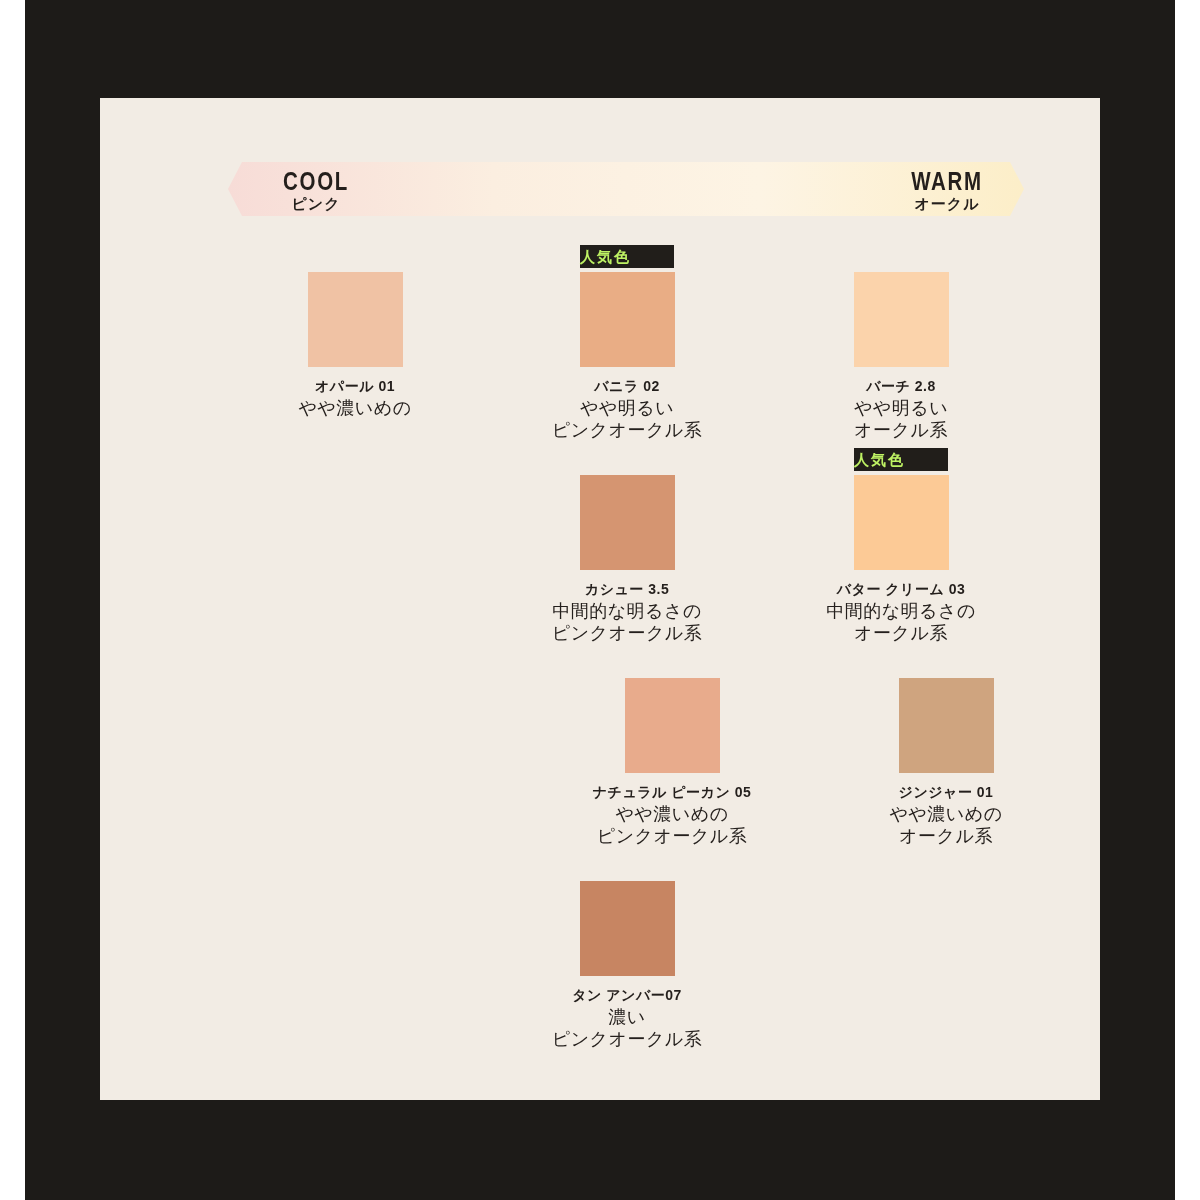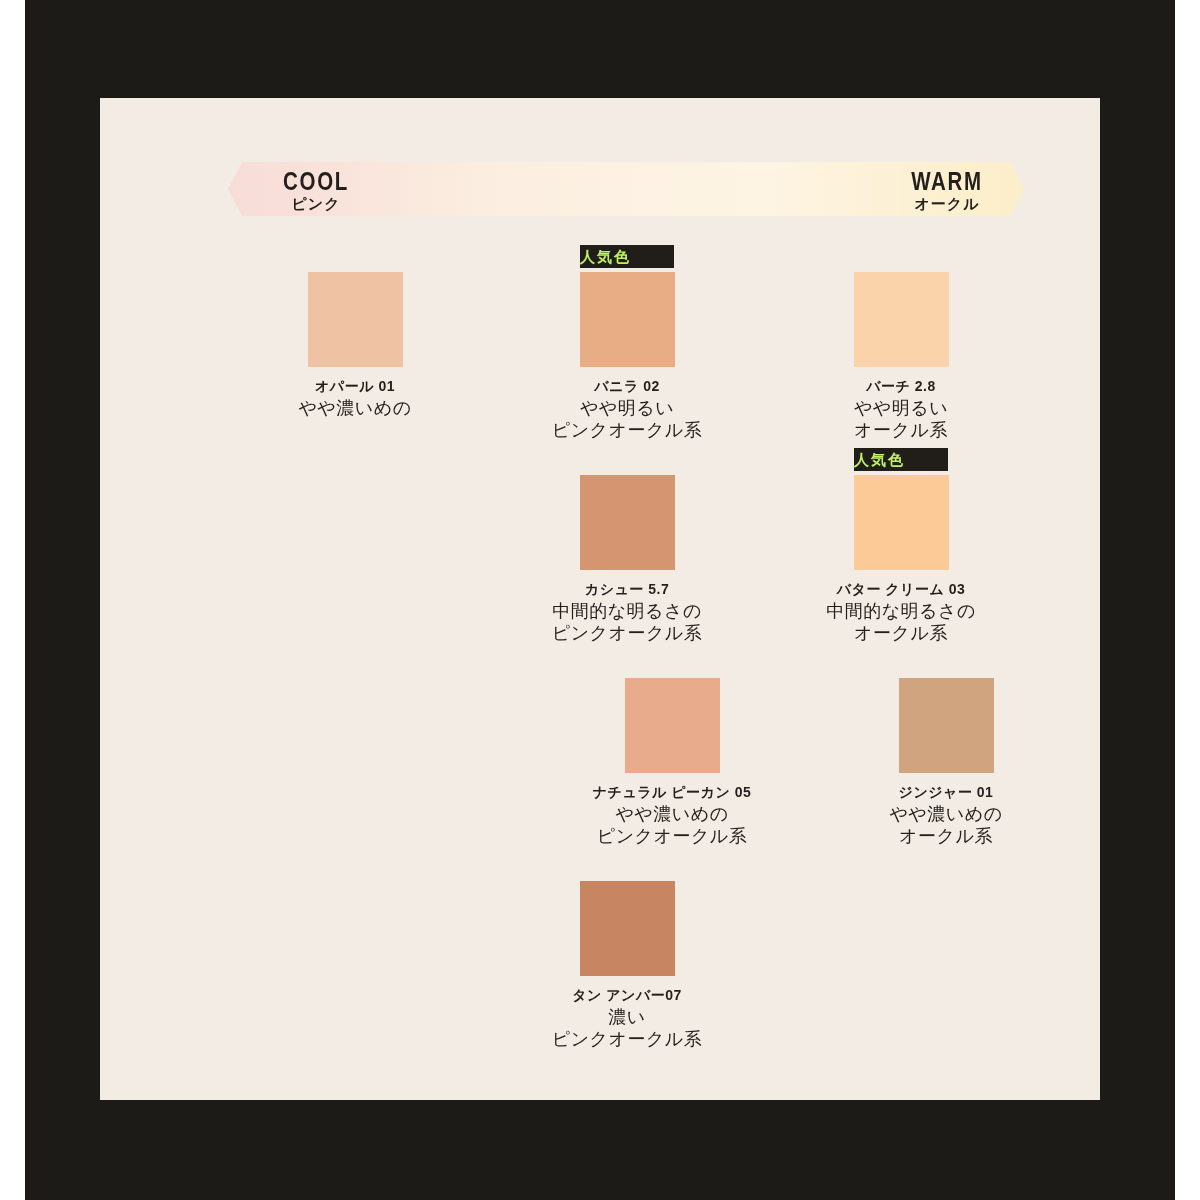--- a/index.html
+++ b/index.html
@@ -78,21 +78,21 @@
 
     <div class="cell c3 r1">
       <div class="swatch" style="background: rgb(251, 211, 171);"></div>
       <div class="shade-name">バーチ 2.8</div>
       <div class="shade-desc">やや明るい</div>
       <div class="shade-desc">オークル系</div>
     </div>
 
     <div class="cell c2 r2">
       <div class="swatch" style="background: rgb(213, 149, 113);"></div>
-      <div class="shade-name">カシュー 5.7</div>
+      <div class="shade-name">カシュー 3.5</div>
       <div class="shade-desc">中間的な明るさの</div>
       <div class="shade-desc">ピンクオークル系</div>
     </div>
 
     <div class="cell c3 r2">
       <div class="badge" style="background: rgb(33, 30, 26);">人気色</div>
       <div class="swatch" style="background: rgb(252, 202, 150);"></div>
       <div class="shade-name">バター クリーム 03</div>
       <div class="shade-desc">中間的な明るさの</div>
       <div class="shade-desc">オークル系</div>

